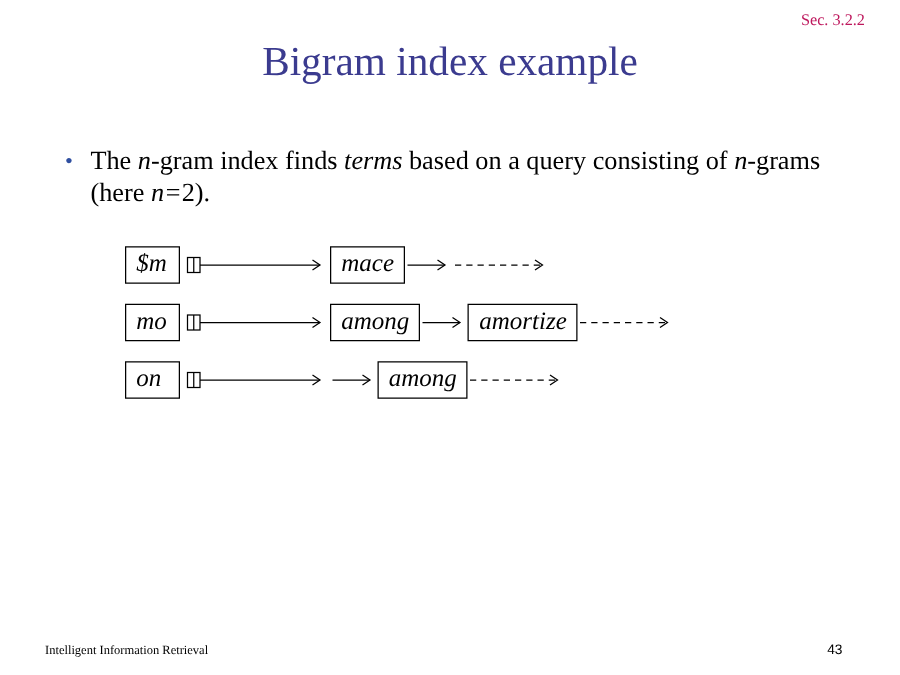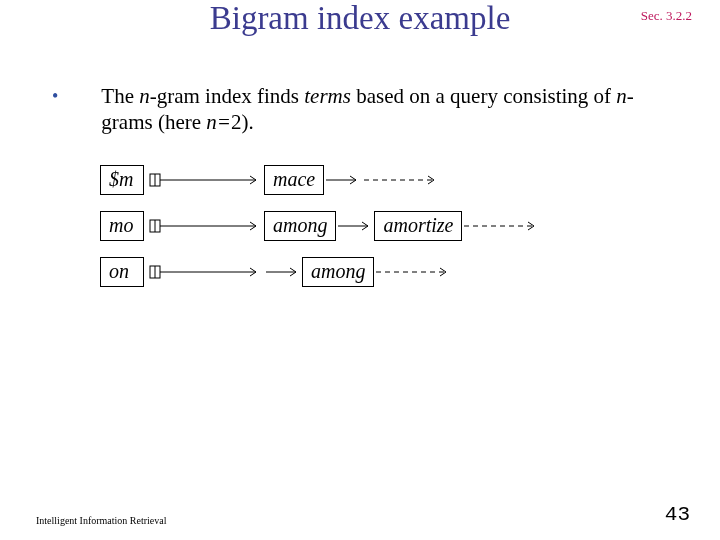--- a/index.html
+++ b/index.html
@@ -18,41 +18,41 @@
     top: 8px;
     right: 28px;
     font-size: 13px;
     color: #be185d;
     font-family: "Times New Roman", serif;
   }
   .title {
     text-align: center;
     font-size: 33px;
     color: #3b3b8f;
+    margin-top: 32px;
     font-weight: normal;
   }
   .bullet-block {
     margin: 46px 40px 0 52px;
   }
   .bullet-row {
     display: flex;
     align-items: flex-start;
   }
   .bullet-dot {
     color: #2f4fa0;
     font-size: 18px;
     line-height: 22px;
     margin-right: 14px;
     flex: 0 0 auto;
     margin-top: 2px;
   }
   .bullet-text {
     font-size: 21px;
     line-height: 26px;
-    margin-left: 29px;
   }
   .bullet-text .ital { font-style: italic; }
 
   .chains {
     margin-top: 28px;
     margin-left: 100px;
   }
   .chain-row {
     display: flex;
     align-items: center;
@@ -87,23 +87,23 @@
     position: absolute;
     bottom: 14px;
     left: 24px;
     font-size: 10px;
     font-family: "Times New Roman", serif;
     margin-left: 12px;
   }
   .footer-right {
     position: absolute;
     bottom: 14px;
-    right: 30px;
-    font-size: 21px;
-    font-family: Liberation Mono, monospace;
+    right: 46px;
+    font-size: 11px;
+    font-family: Liberation Sans, sans-serif;
   }
 </style>
 </head>
 <body>
 
 <div class="sec-ref">Sec. 3.2.2</div>
 
 <div class="title">Bigram index example</div>
 
 <div class="bullet-block">

